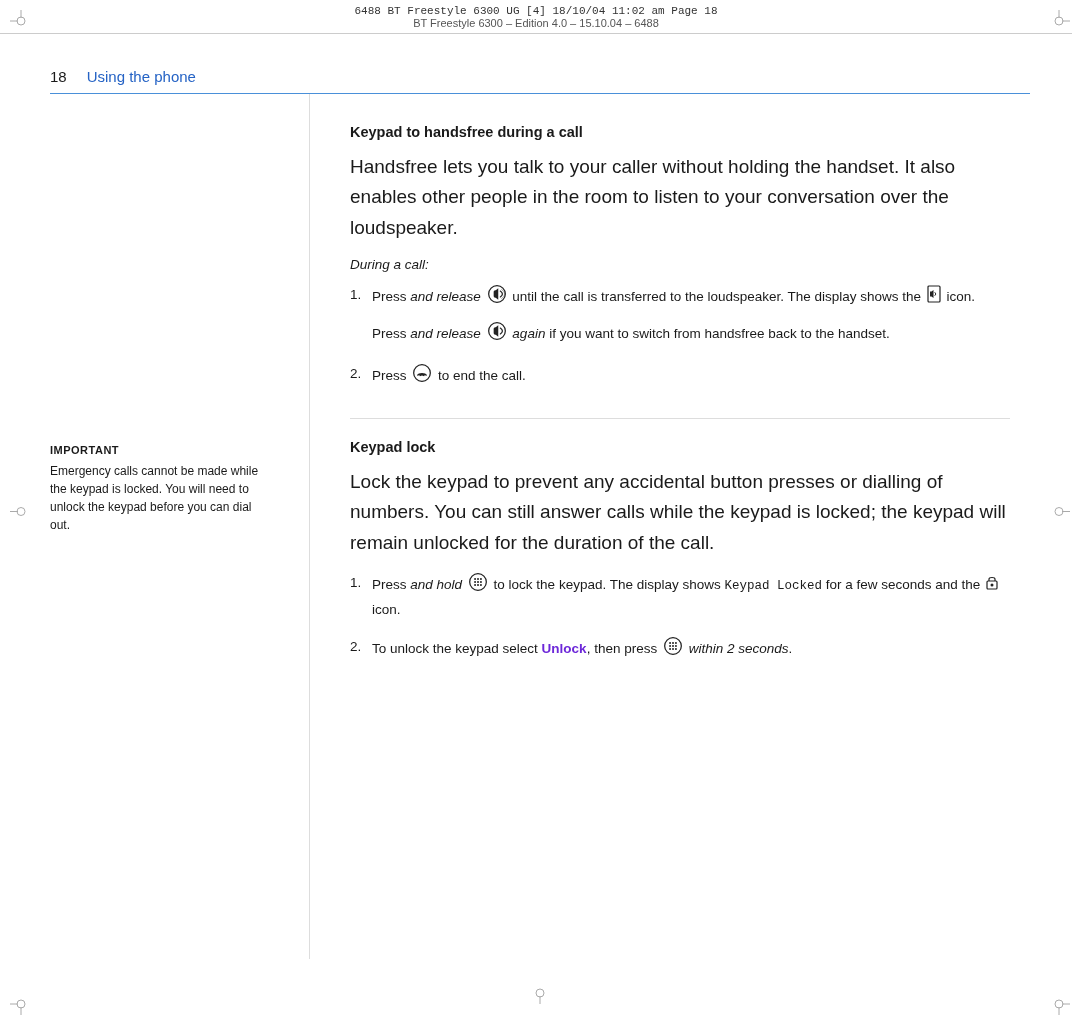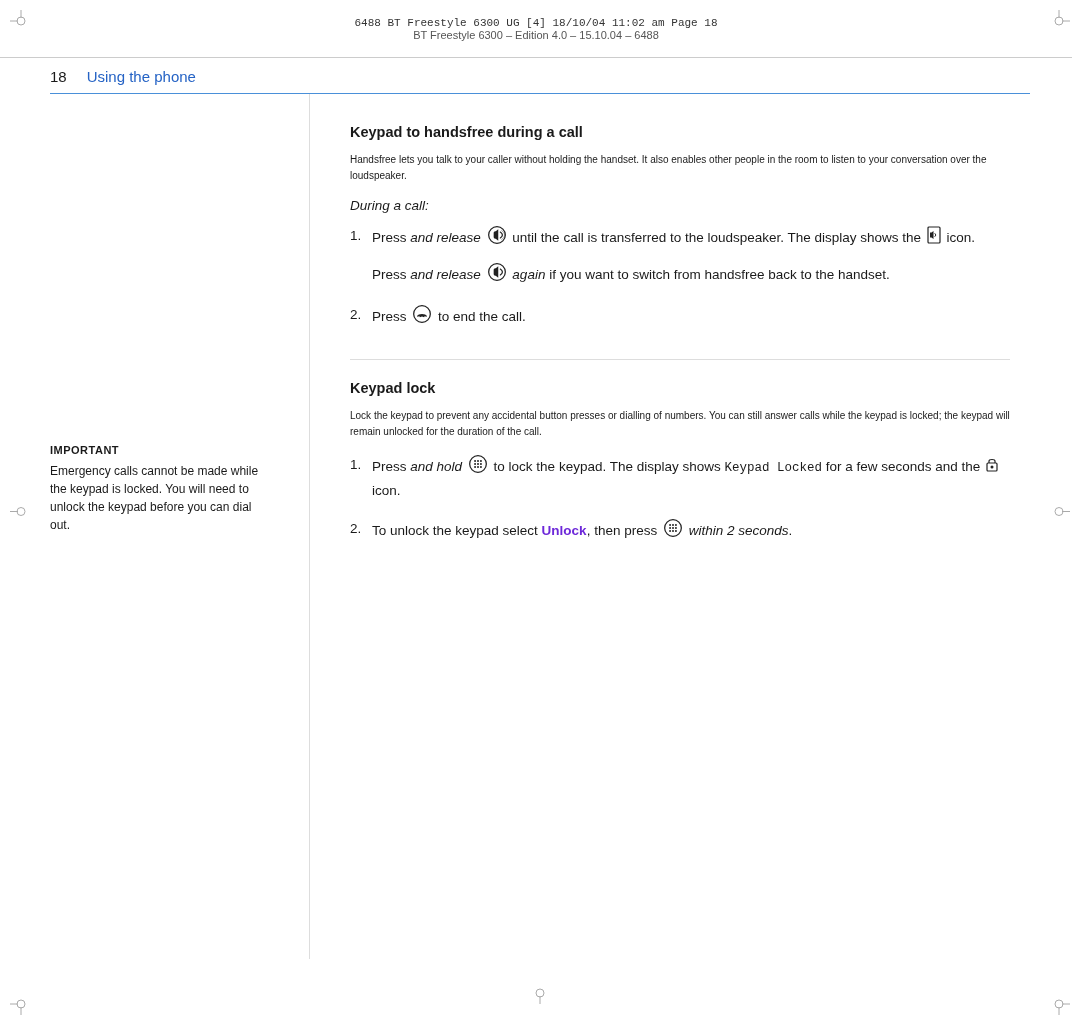--- a/index.html
+++ b/index.html
@@ -24,21 +24,21 @@
       position: relative;
       padding: 0;
     }
 
     
     .header-bar {
       position: absolute;
       top: 0;
       left: 0;
       right: 8px;
-      height: 58px;
+      height: 34px;
       display: flex;
       flex-direction: column;
       align-items: center;
       justify-content: center;
       border-bottom: 1px solid #ccc;
     }
 
     .header-line1 {
       font-size: 11px;
       color: #333;
@@ -164,21 +164,21 @@
 
     
     .section-title {
       font-size: 14.5px;
       font-weight: bold;
       color: #1a1a1a;
       margin-bottom: 12px;
     }
 
     .section-body {
-      font-size: 10px;
+      font-size: 19px;
       color: #1a1a1a;
       line-height: 1.6;
       margin-bottom: 14px;
     }
 
     .italic-label {
       font-style: italic;
       font-size: 13.5px;
       margin-bottom: 12px;
     }

